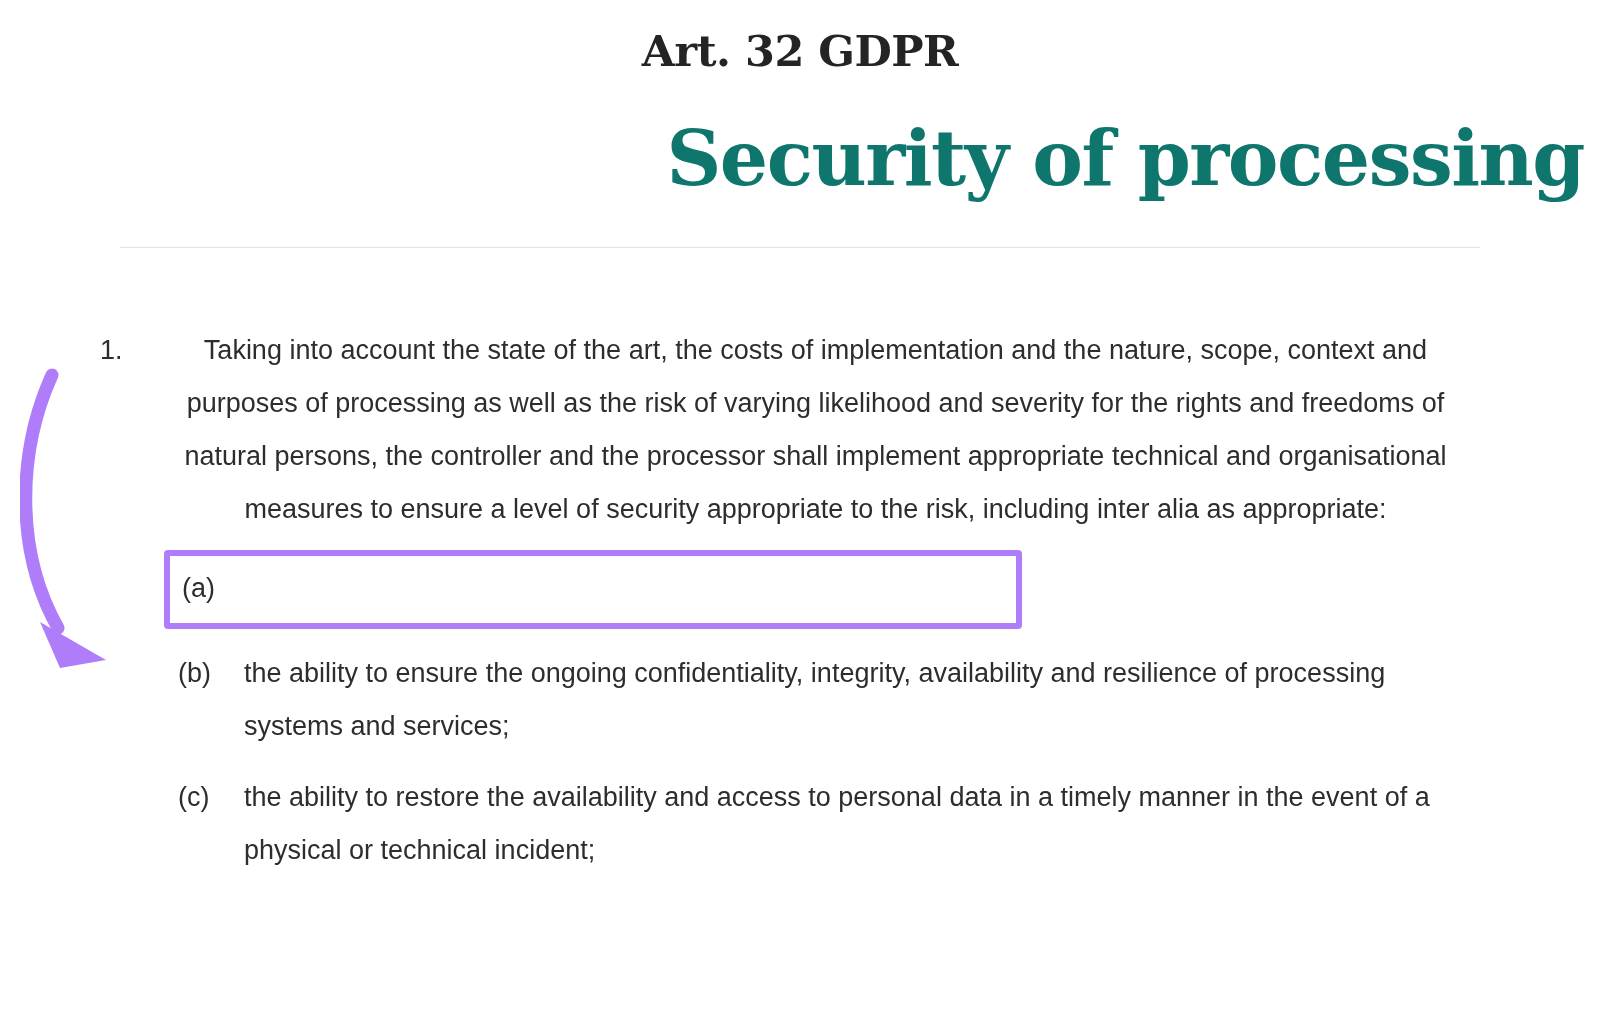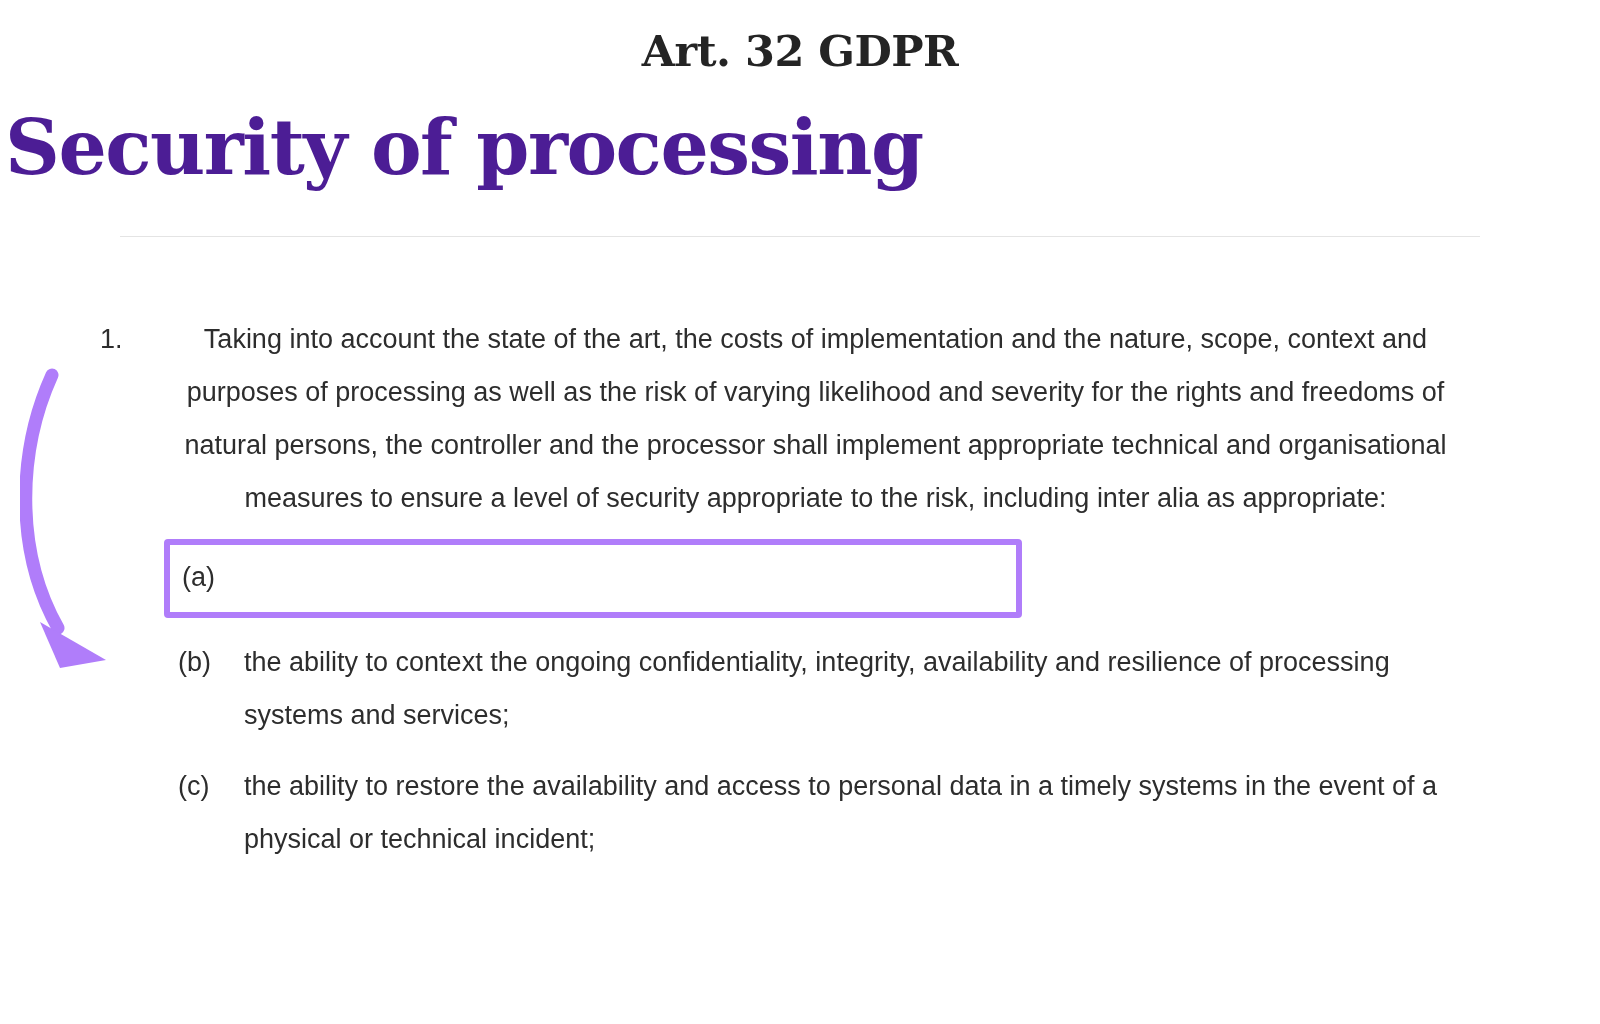--- a/index.html
+++ b/index.html
@@ -30,27 +30,27 @@
     font-weight: bold;
     font-size: 43px;
     letter-spacing: -0.5px;
     color: #242424;
     margin: 0;
     padding-top: 28px;
     line-height: 1.1;
   }
 
   .title {
-    text-align: left;
+    text-align: right;
     font-family: "DejaVu Serif", serif;
     font-weight: bold;
     font-size: 76px;
     letter-spacing: -1.5px;
-    color: #4c1d95;
-    margin: 5px;
+    color: #0f766e;
+    margin: 16px;
     padding-top: 26px;
     line-height: 1.1;
   }
 
   .divider {
     margin: 46px auto 0 auto;
     width: 1360px;
     height: 1px;
     background: #e4e4e4;
   }
@@ -161,26 +161,26 @@
     </div>
 
     <div class="sublist">
 
       <div class="subitem highlight">
         <div class="sub-marker">(a)</div>
       </div>
 
       <div class="subitem">
         <div class="sub-marker">(b)</div>
-        <div class="sub-text">the ability to context the ongoing confidentiality, integrity, availability and resilience of processing systems and services;</div>
+        <div class="sub-text">the ability to ensure the ongoing confidentiality, integrity, availability and resilience of processing systems and services;</div>
       </div>
 
       <div class="subitem">
         <div class="sub-marker">(c)</div>
-        <div class="sub-text">the ability to restore the availability and access to personal data in a timely systems in the event of a physical or technical incident;</div>
+        <div class="sub-text">the ability to restore the availability and access to personal data in a timely manner in the event of a physical or technical incident;</div>
       </div>
 
     </div>
 
     <div class="spacer-bottom"></div>
   </div>
 
   <svg class="arrow-annotation" viewBox="0 0 200 330">
     <path d="M 32 15 C -2 90, -6 190, 38 268" stroke="#b07dfa" stroke-width="13" fill="none" stroke-linecap="round"></path>
     <polygon points="20,262 86,300 40,308" fill="#b07dfa"></polygon>

